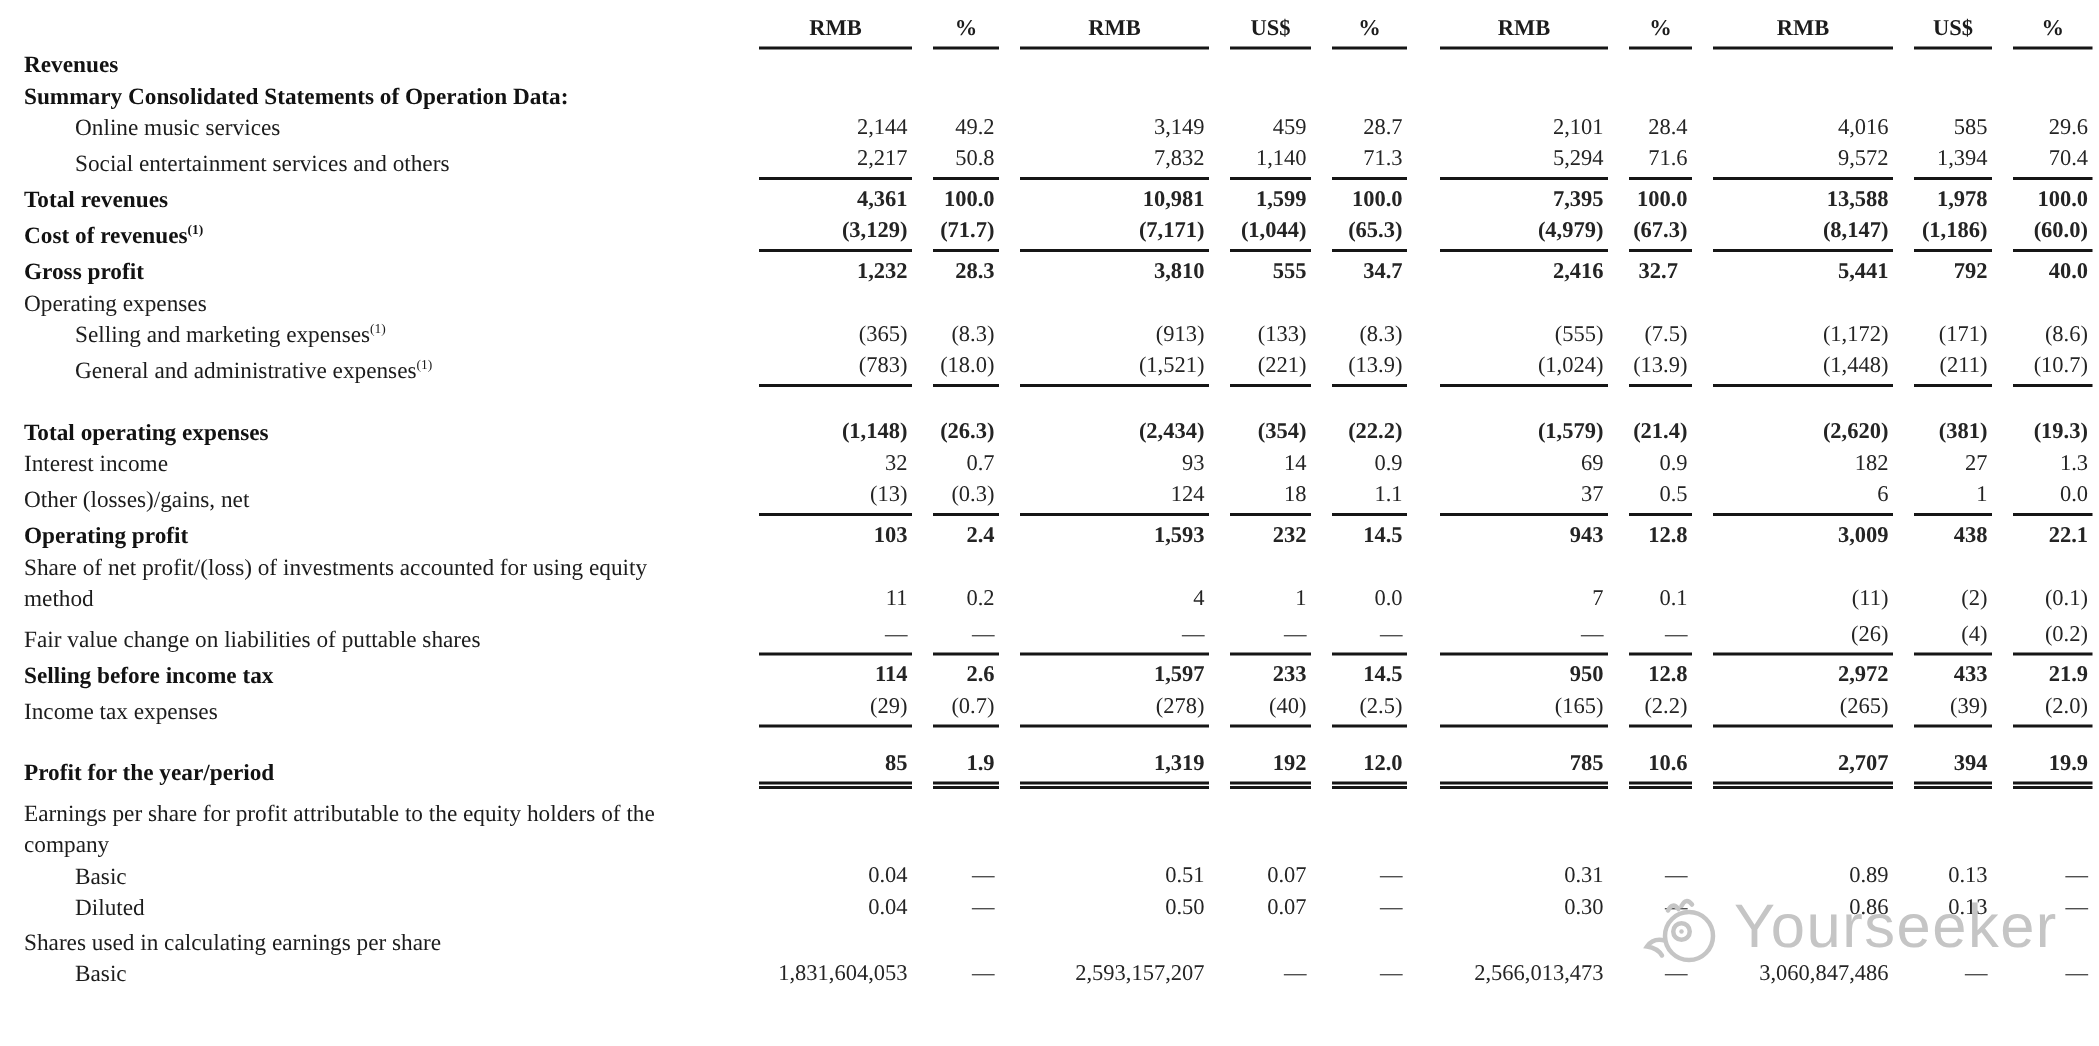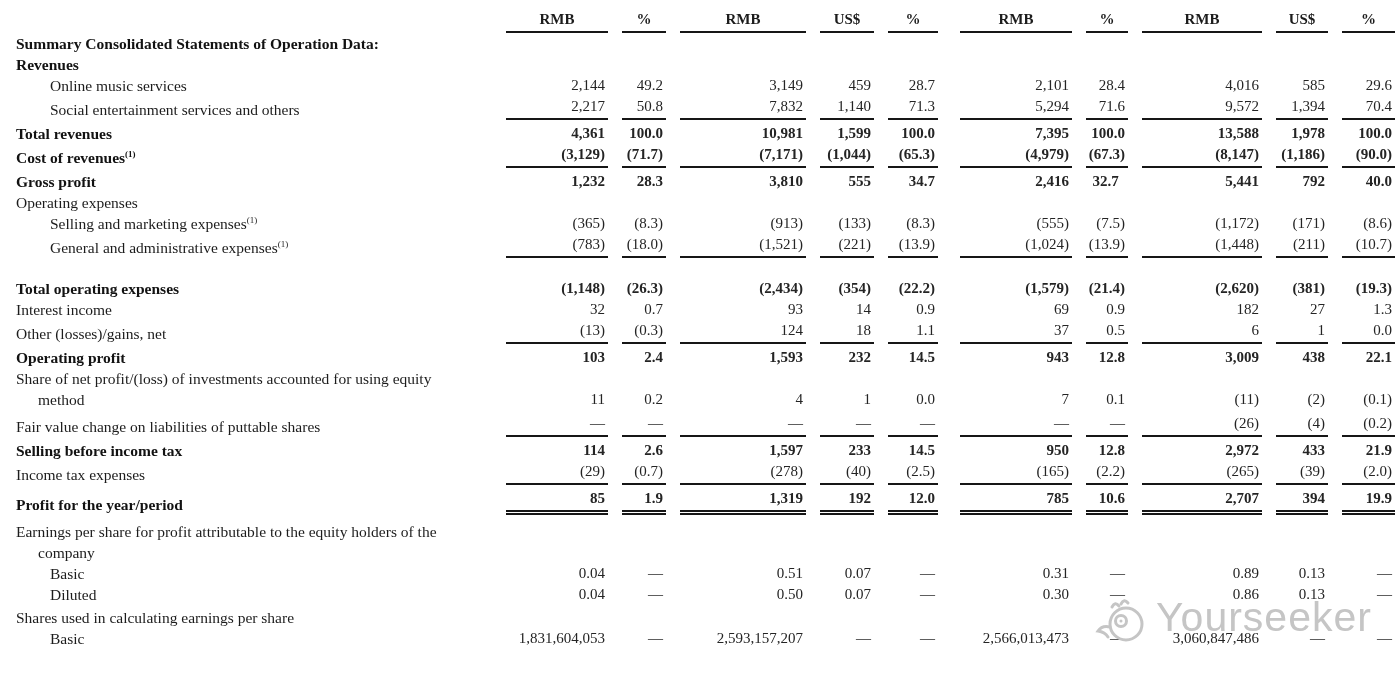--- a/index.html
+++ b/index.html
@@ -14,21 +14,21 @@
   .box{margin-left:14px;min-height:21px;}
   .gL{margin-left:22px;}
   .r{border-bottom:2px solid #161616;padding-bottom:1px;}
   .dr{border-bottom:5px double #161616;padding-bottom:1px;}
   .grp{font-size:15px;line-height:20px;}
   .yr{line-height:20px;}
   .colh{line-height:20px;padding-top:3px;}
   .note{font-weight:bold;text-align:center;font-size:14.5px;line-height:19px;padding-top:2px;}
   tbody td.lbl{text-align:left;padding-left:10px;font-size:15.5px;}
   tbody td.lbl.ind{padding-left:44px;}
-  tbody .cont{margin-left:22px;}
+  tbody .cont{}
   tbody .num{text-align:right;padding-right:3px;color:#242424;}
   tr.b{font-weight:bold;}
   tr.b td{color:#121212;}
   sup{font-size:9px;line-height:0;vertical-align:super;}
   .watermark{
     position:absolute;left:1090px;top:594px;display:flex;align-items:flex-start;gap:4px;
     color:#c5c5c5;font-family:"Liberation Sans","DejaVu Sans",sans-serif;
     font-size:41px;font-weight:400;letter-spacing:1px;pointer-events:none;
   }
 </style>
@@ -79,54 +79,54 @@
       <th>
           <div class="box r colh">US$</div>
         </th>
       <th>
           <div class="box r colh">%</div>
         </th>
     </tr>
   </thead>
   <tbody>
       <tr class="b">
+        <td class="lbl"><span>Revenues</span></td>
+        <td>
+          <div class="box num"></div>
+        </td>
+        <td>
+          <div class="box num"></div>
+        </td>
+        <td>
+          <div class="box num"></div>
+        </td>
+        <td>
+          <div class="box num"></div>
+        </td>
+        <td>
+          <div class="box num"></div>
+        </td>
+        <td>
+          <div class="box num gL"></div>
+        </td>
+        <td>
+          <div class="box num"></div>
+        </td>
+        <td>
+          <div class="box num"></div>
+        </td>
+        <td>
+          <div class="box num"></div>
+        </td>
+        <td>
+          <div class="box num"></div>
+        </td>
+      </tr>
+      <tr class="b">
         <td class="lbl"><span>Summary Consolidated Statements of Operation Data:</span></td>
-        <td>
-          <div class="box num"></div>
-        </td>
-        <td>
-          <div class="box num"></div>
-        </td>
-        <td>
-          <div class="box num"></div>
-        </td>
-        <td>
-          <div class="box num"></div>
-        </td>
-        <td>
-          <div class="box num"></div>
-        </td>
-        <td>
-          <div class="box num gL"></div>
-        </td>
-        <td>
-          <div class="box num"></div>
-        </td>
-        <td>
-          <div class="box num"></div>
-        </td>
-        <td>
-          <div class="box num"></div>
-        </td>
-        <td>
-          <div class="box num"></div>
-        </td>
-      </tr>
-      <tr class="b">
-        <td class="lbl"><span>Revenues</span></td>
         <td>
           <div class="box num"></div>
         </td>
         <td>
           <div class="box num"></div>
         </td>
         <td>
           <div class="box num"></div>
         </td>
         <td>
@@ -273,21 +273,21 @@
         <td>
           <div class="box num r">(67.3)</div>
         </td>
         <td>
           <div class="box num r">(8,147)</div>
         </td>
         <td>
           <div class="box num r">(1,186)</div>
         </td>
         <td>
-          <div class="box num r">(90.0)</div>
+          <div class="box num r">(60.0)</div>
         </td>
       </tr>
       <tr class="b">
         <td class="lbl" style="padding-top: 3px;"><span>Gross profit</span></td>
         <td>
           <div class="box num" style="padding-top: 3px;">1,232</div>
         </td>
         <td>
           <div class="box num" style="padding-top: 3px;">28.3</div>
         </td>
@@ -684,21 +684,21 @@
         <td>
           <div class="box num dr" style="padding-top: 3px;">85</div>
         </td>
         <td>
           <div class="box num dr" style="padding-top: 3px;">1.9</div>
         </td>
         <td>
           <div class="box num dr" style="padding-top: 3px;">1,319</div>
         </td>
         <td>
-          <div class="box num dr" style="padding-top: 3px;">192</div>
+          <div class="box num dr" style="padding-top: 14px;">192</div>
         </td>
         <td>
           <div class="box num dr" style="padding-top: 3px;">12.0</div>
         </td>
         <td>
           <div class="box num gL dr" style="padding-top: 3px;">785</div>
         </td>
         <td>
           <div class="box num dr" style="padding-top: 3px;">10.6</div>
         </td>

